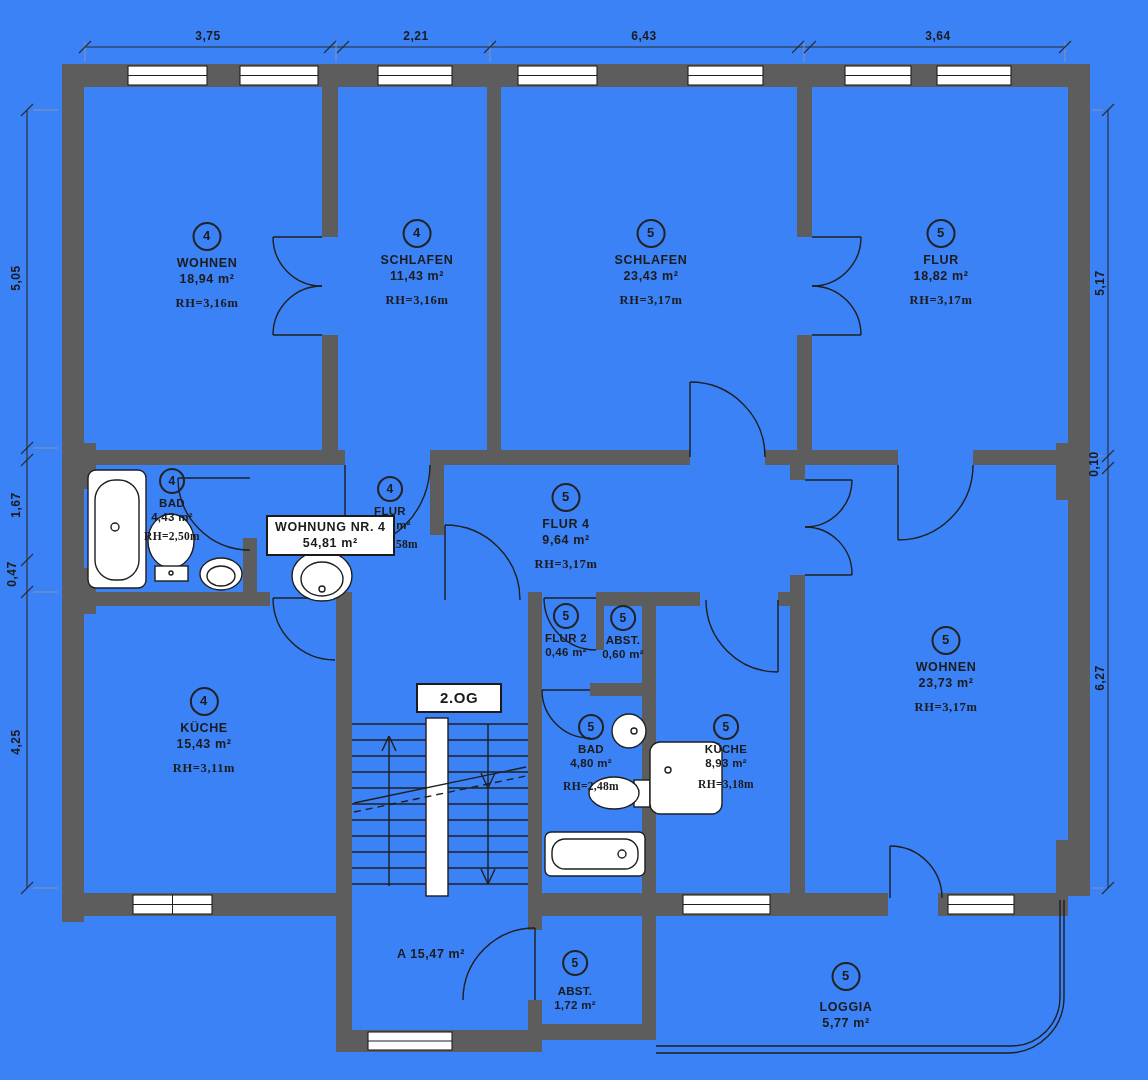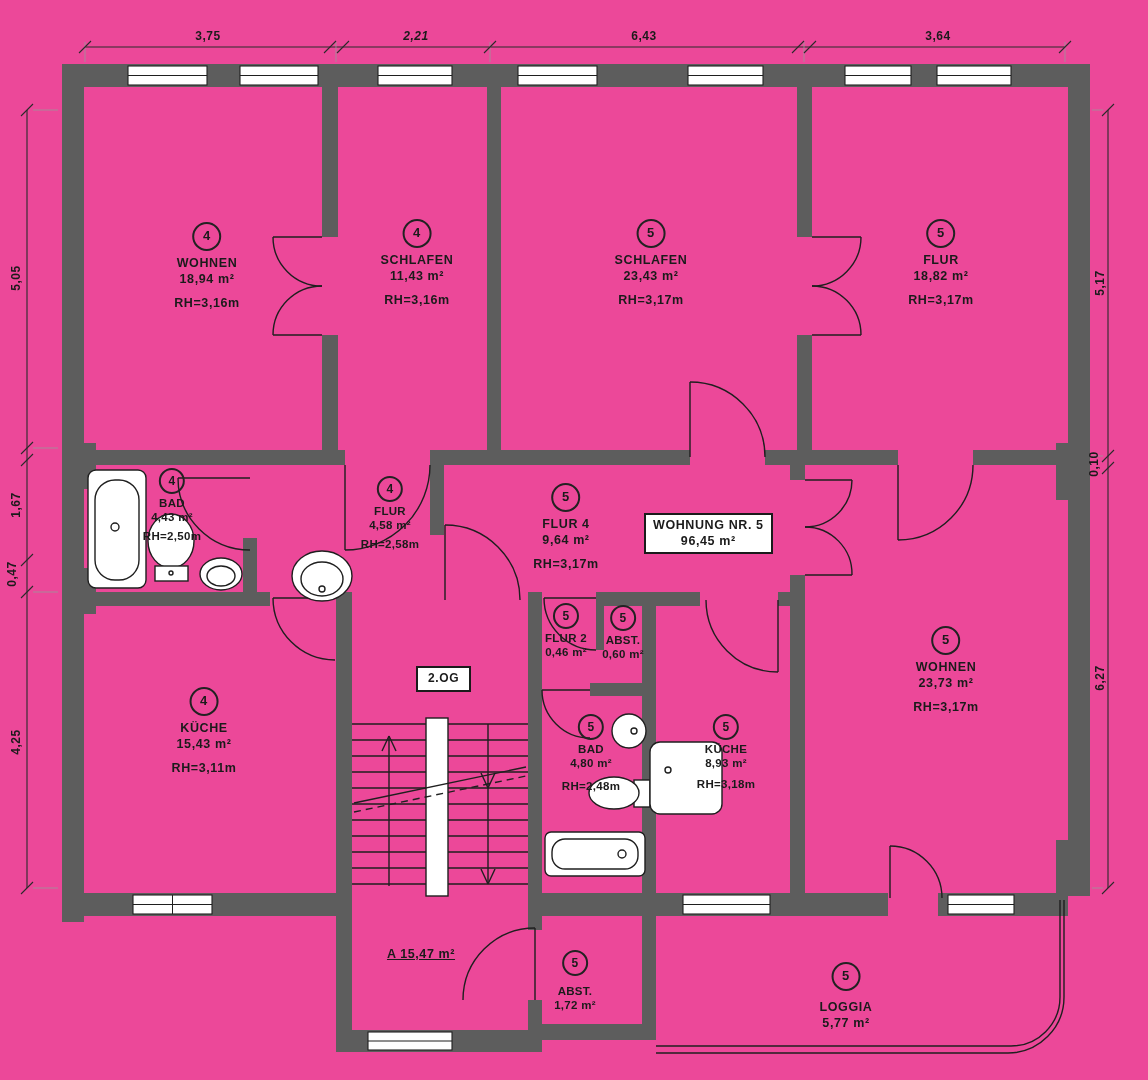--- a/index.html
+++ b/index.html
@@ -1,34 +1,34 @@
 <!DOCTYPE html>
 <html style="--wall: #5d5d5d; --line: #1f1f1f;"><head>
 <meta charset="utf-8">
 <style>
   html,body{margin:0;padding:0;background:#fff;}
-  .canvas{position:relative;width:1148px;height:1080px;background:#ec4899;overflow:hidden;
+  .canvas{position:relative;width:1148px;height:1080px;background:#3b82f6;overflow:hidden;
           font-family:"Liberation Sans", sans-serif;color:#1b1b1b;}
   svg{position:absolute;left:0;top:0;}
   .wall{fill:var(--wall,#5d5d5d);stroke:none;}
   .ln{stroke:var(--line,#1f1f1f);fill:none;stroke-width:1.4;}
   .fix{stroke:var(--line,#1f1f1f);fill:#fff;stroke-width:1.4;}
   .win{fill:#fff;stroke:var(--line,#1f1f1f);stroke-width:1.1;}
   .wln{stroke:var(--line,#1f1f1f);stroke-width:1;}
   .dim{stroke:#2b2b2b;stroke-width:1.1;fill:none;}
   .ext{stroke:#9b9b9b;stroke-width:0.8;}
   .room-label{position:absolute;display:flex;flex-direction:column;align-items:center;
     transform:translateX(-50%);font-weight:700;font-size:12.5px;letter-spacing:.6px;
     white-space:nowrap;text-align:center;line-height:1.25;z-index:3;}
   .room-label.compact{font-size:11.5px;letter-spacing:.3px;}
   .unit-circle{width:25px;height:25px;border:2px solid #222;border-radius:50%;
     display:flex;align-items:center;justify-content:center;font-size:13px;
     margin-bottom:5px;background:rgba(255,255,255,.0);}
   .compact .unit-circle{width:22px;height:22px;font-size:12px;margin-bottom:2px;}
-  .room-rh{margin-top:9px;}
+  .room-rh{margin-top:9px;font-family:Liberation Serif, serif;}
   .boxed-label{position:absolute;border:2px solid #1b1b1b;background:#fff;padding:2px 7px;
     font-weight:700;font-size:12.5px;letter-spacing:.6px;text-align:center;
     white-space:nowrap;line-height:1.3;z-index:3;}
   .plain-label{position:absolute;transform:translateX(-50%);font-weight:700;
     font-size:12.5px;letter-spacing:.6px;white-space:nowrap;z-index:3;}
   .dim-label{position:absolute;transform:translate(-50%,-50%);font-weight:700;
     font-size:12px;letter-spacing:.5px;white-space:nowrap;z-index:3;}
   .dim-label.vert{transform:translate(-50%,-50%) rotate(-90deg);}
 </style>
 </head>
@@ -301,21 +301,21 @@
         <line class="ext" x1="1092" y1="456" x2="1103" y2="456"></line>
     <line class="ext" x1="1092" y1="888" x2="1103" y2="888"></line>
     <line class="dim" x1="1102" y1="116" x2="1114" y2="104"></line>
         <line class="dim" x1="1102" y1="462" x2="1114" y2="450"></line>
     <line class="dim" x1="1102" y1="474" x2="1114" y2="462"></line>
         <line class="dim" x1="1102" y1="894" x2="1114" y2="882"></line>
   </g>
 </svg>
 
 <div class="dim-label" style="left:208px;top:36px;">3,75</div>
-<div class="dim-label" style="left:416px;top:36px;font-style:italic;">2,21</div>
+<div class="dim-label" style="left:416px;top:36px;">2,21</div>
 <div class="dim-label" style="left:644px;top:36px;">6,43</div>
 <div class="dim-label" style="left:938px;top:36px;">3,64</div>
 <div class="dim-label vert" style="left:16px;top:278px;">5,05</div>
 <div class="dim-label vert" style="left:16px;top:505px;">1,67</div>
 <div class="dim-label vert" style="left:12px;top:574px;">0,47</div>
 <div class="dim-label vert" style="left:16px;top:742px;">4,25</div>
 <div class="dim-label vert" style="left:1100px;top:283px;">5,17</div>
 <div class="dim-label vert" style="left:1094px;top:464px;">0,10</div>
 <div class="dim-label vert" style="left:1100px;top:678px;">6,27</div>
 
@@ -413,25 +413,25 @@
   <div>ABST.</div>
   <div>1,72 m²</div>
 </div>
 
 <div class="room-label" style="left:846px;top:962px;">
   <span class="unit-circle" style="margin-bottom:9px;">5</span>
   <div>LOGGIA</div>
   <div>5,77 m²</div>
 </div>
 
-
-<div class="boxed-label" style="left:644px;top:513px;">
-  <div>WOHNUNG NR. 5</div>
-  <div>96,45 m²</div>
-</div>
-
-<div class="boxed-label" style="left:416px;top:666px;font-size:12px;padding:3px 10px;">
+<div class="boxed-label" style="left:266px;top:515px;">
+  <div>WOHNUNG NR. 4</div>
+  <div>54,81 m²</div>
+</div>
+
+
+<div class="boxed-label" style="left:416px;top:683px;font-size:15px;padding:3px 22px;">
   <div>2.OG</div>
 </div>
 
-<div class="plain-label" style="left:421px;top:947px;text-decoration:underline;">A 15,47 m²</div>
+<div class="plain-label" style="left:431px;top:947px;">A 15,47 m²</div>
 
 </div>
 
 </body></html>

